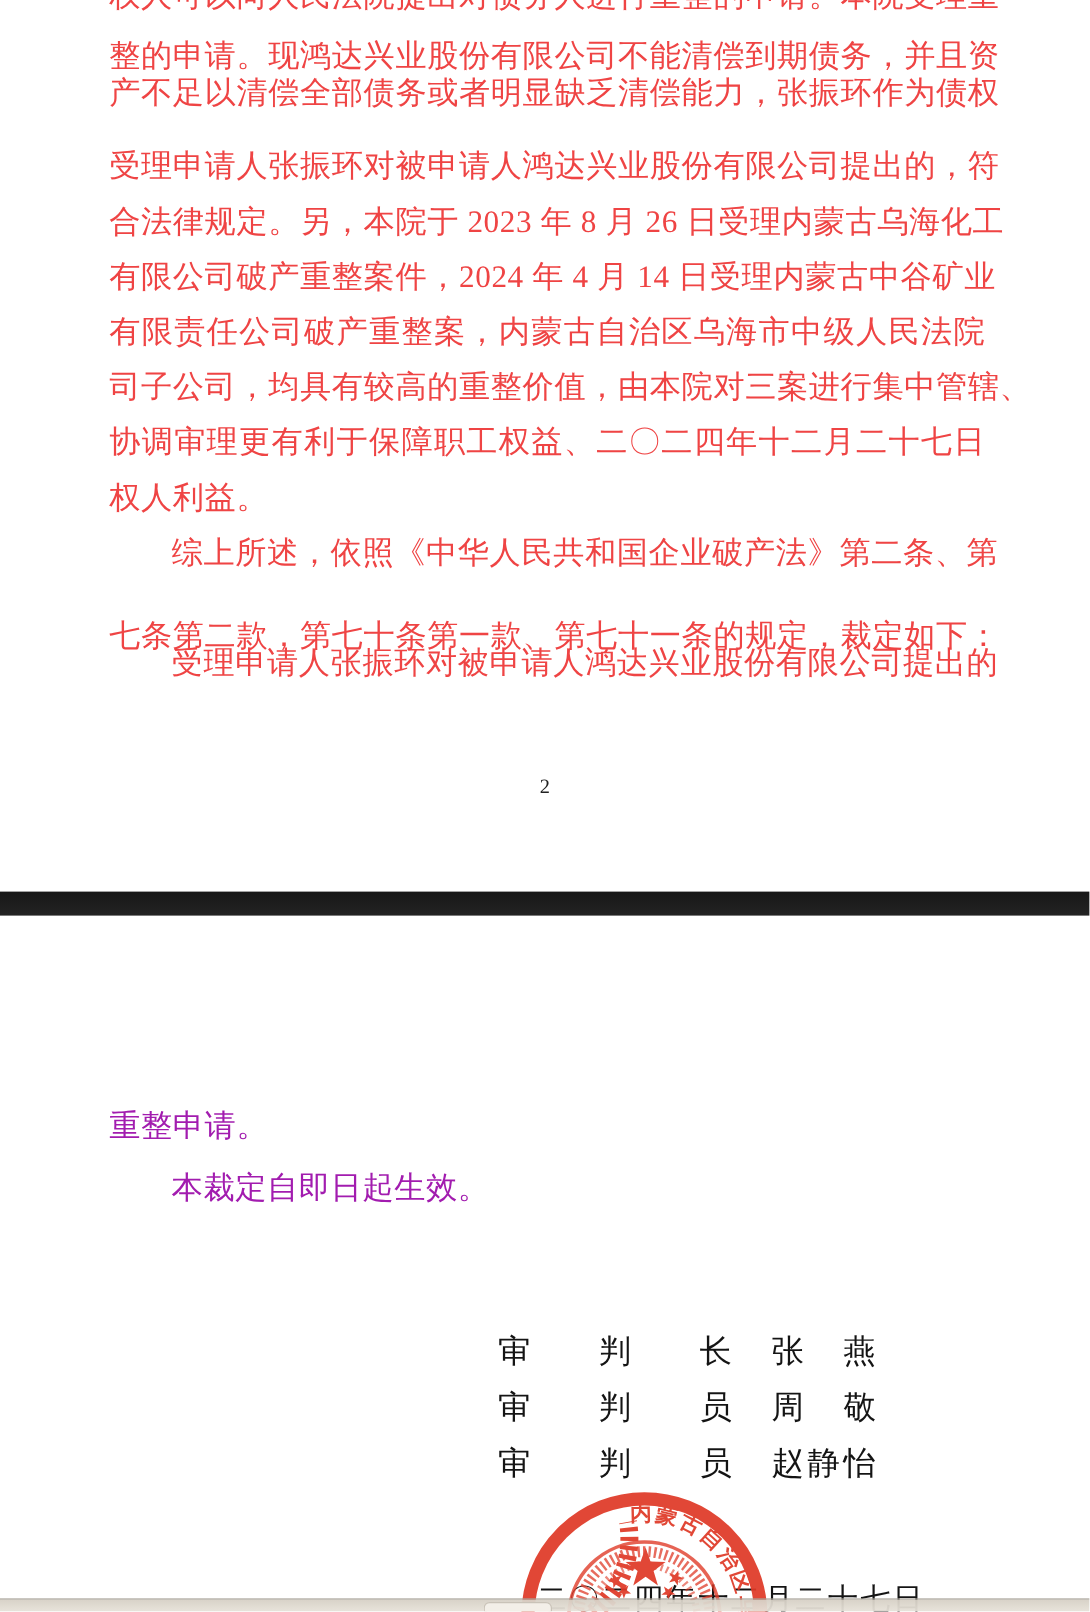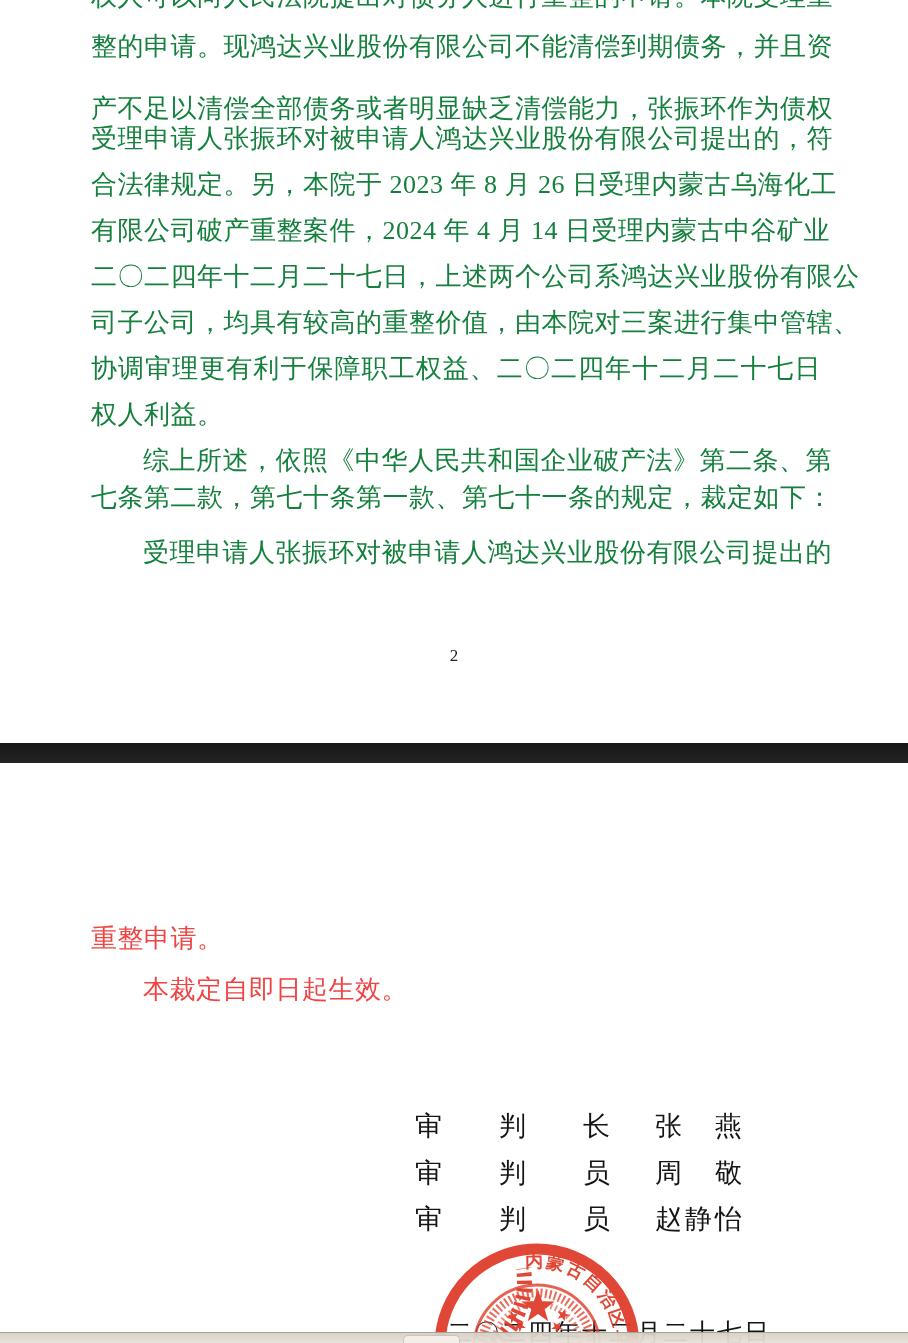--- a/index.html
+++ b/index.html
@@ -11,21 +11,21 @@
     color: #111111;
   }
   
   .doc-line {
     position: absolute;
     left: 91px;
     width: 730px;
     height: 27px;
     font-size: 26px;
     line-height: 27px;
-    color: #15803d;
+    color: #ef4444;
     text-align: justify;
     text-align-last: justify;
     white-space: nowrap;
     letter-spacing: 0.5px;
   }
   .doc-line.no-justify { text-align: right; text-align-last: left; }
   .doc-line.indent { text-indent: 52px; }
   .clipped-top { top: -17px; }
   .pageno {
     position: absolute;
@@ -41,36 +41,36 @@
     width: 908px; height: 20px;
     background: linear-gradient(#171717, #232323);
   }
   
   .p2-para {
     position: absolute;
     left: 91px;
     width: 730px;
     font-size: 26px;
     line-height: 30px;
-    color: #ef4444;
+    color: #a21caf;
     letter-spacing: 0.5px;
     white-space: nowrap;
   }
   .p2-para.indent { text-indent: 52px; }
   .sig-row {
     position: absolute;
     left: 415px;
     height: 30px;
     font-size: 27px;
     line-height: 30px;
     color: #141414;
     white-space: nowrap;
   }
   .sig-role { letter-spacing: 1px; }
-  .sig-name { margin-left: 44px; letter-spacing: 3px; text-align: right; }
+  .sig-name { margin-left: 32px; letter-spacing: 3px; text-align: right; }
   .date-line {
     position: absolute;
     left: 447px; top: 1316px;
     font-size: 25px;
     letter-spacing: 2px;
     color: #141414;
     white-space: nowrap;
     z-index: 1;
   }
   
@@ -100,30 +100,30 @@
     z-index: 4;
   }
 </style>
 </head>
 <body>
 
 <div>
   <div class="doc-line clipped-top">权人可以向人民法院提出对债务人进行重整的申请。本院受理重</div>
 
   <div class="doc-line" style="top:33px">整的申请。现鸿达兴业股份有限公司不能清偿到期债务，并且资</div>
-  <div class="doc-line" style="top:95px">产不足以清偿全部债务或者明显缺乏清偿能力，张振环作为债权</div>
+  <div class="doc-line" style="top:64px">产不足以清偿全部债务或者明显缺乏清偿能力，张振环作为债权</div>
   <div class="doc-line" style="top:125px">受理申请人张振环对被申请人鸿达兴业股份有限公司提出的，符</div>
   <div class="doc-line" style="top:171px">合法律规定。另，本院于 2023 年 8 月 26 日受理内蒙古乌海化工</div>
   <div class="doc-line" style="top:217px">有限公司破产重整案件，2024 年 4 月 14 日受理内蒙古中谷矿业</div>
-  <div class="doc-line" style="top:263px">二〇二四年十二月二十七日，上述两个公司系鸿达兴业股份有限公</div>
+  <div class="doc-line" style="top:263px">有限责任公司破产重整案，内蒙古自治区乌海市中级人民法院</div>
   <div class="doc-line" style="top:309px">司子公司，均具有较高的重整价值，由本院对三案进行集中管辖、</div>
   <div class="doc-line" style="top:355px">协调审理更有利于保障职工权益、二〇二四年十二月二十七日</div>
   <div class="doc-line no-justify" style="top:401px">权人利益。</div>
   <div class="doc-line indent" style="top:447px">综上所述，依照《中华人民共和国企业破产法》第二条、第</div>
-  <div class="doc-line" style="top:484px">七条第二款，第七十条第一款、第七十一条的规定，裁定如下：</div>
+  <div class="doc-line" style="top:516px">七条第二款，第七十条第一款、第七十一条的规定，裁定如下：</div>
   <div class="doc-line indent" style="top:539px">受理申请人张振环对被申请人鸿达兴业股份有限公司提出的</div>
 
   <div class="pageno">2</div>
 </div>
 
 <div class="page-divider"></div>
 
 <div>
   <div class="p2-para" style="top:924px">重整申请。</div>
   <div class="p2-para indent" style="top:975px">本裁定自即日起生效。</div>

